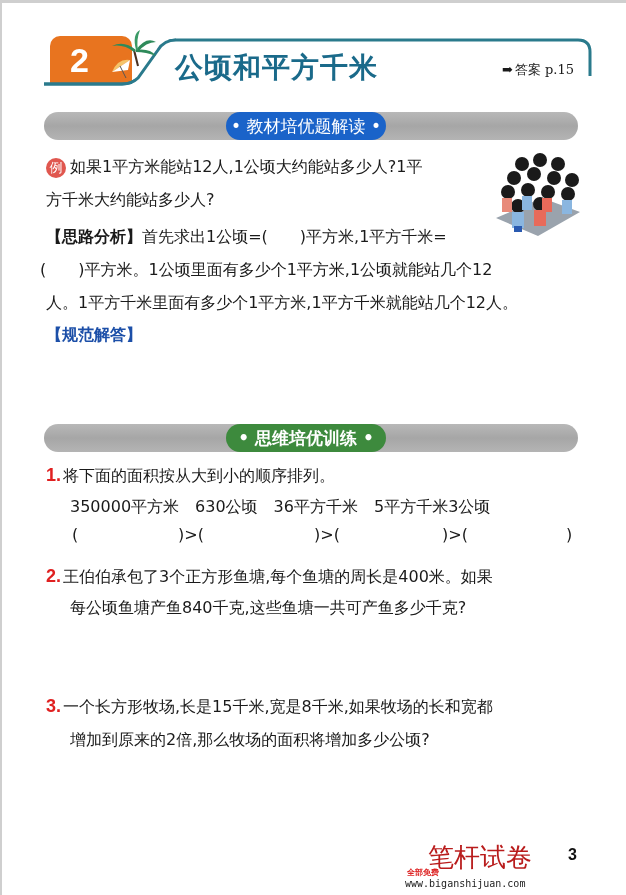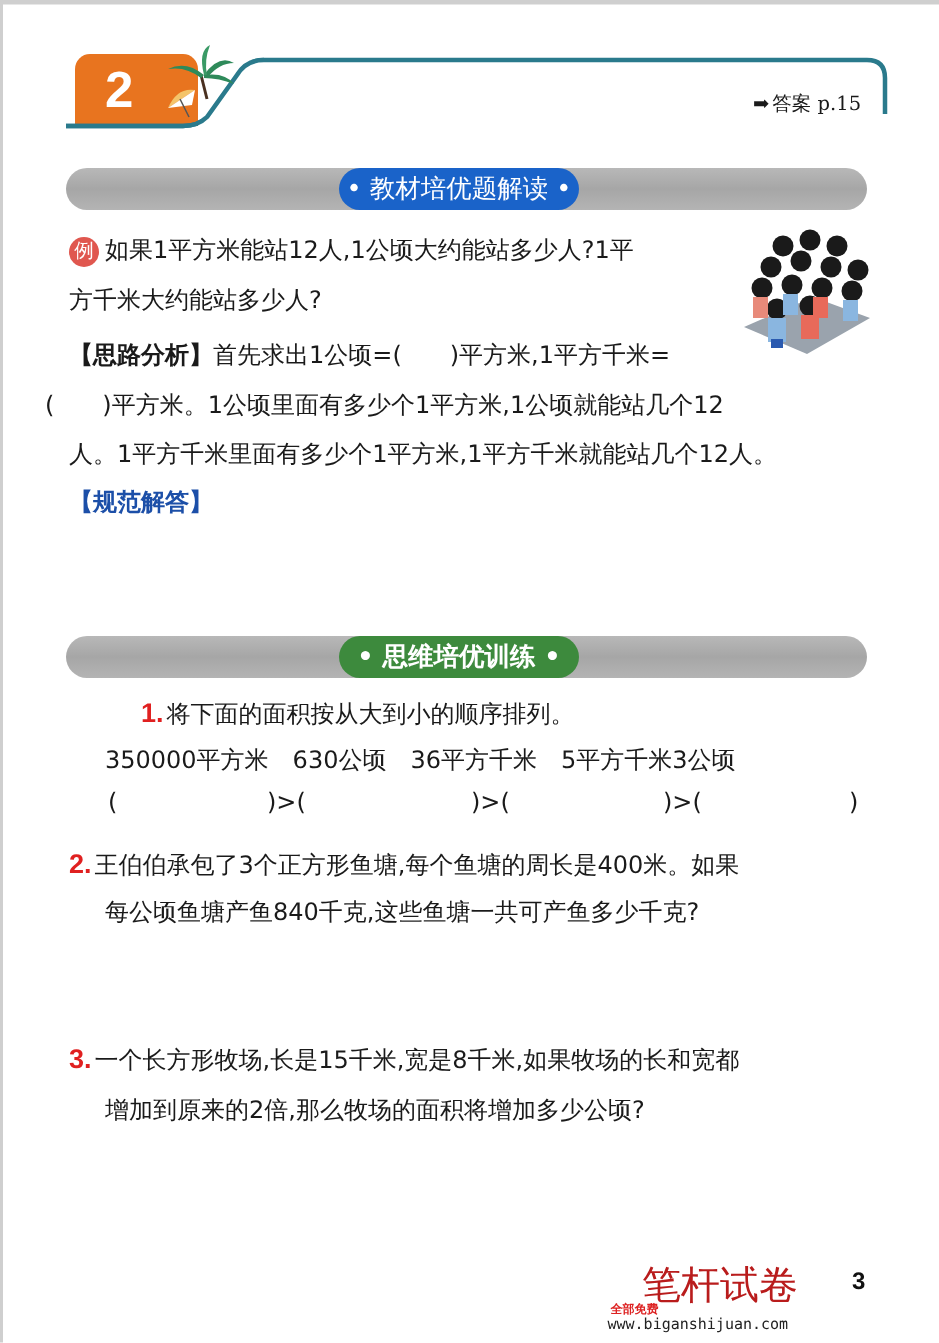--- a/index.html
+++ b/index.html
@@ -89,20 +89,21 @@
       <path d="M136 50 Q132 34 140 30 Q136 40 138 50 Z" fill="#3a9a66"></path>
       <path d="M136 50 Q150 48 156 56 Q146 52 136 52 Z" fill="#2e8a5a"></path>
     </g>
 
     <g>
       <path d="M112 72 Q118 58 130 60 Z" fill="#f4c46a"></path>
       <path d="M112 72 L130 60 L128 70 Z" fill="#ffffff"></path>
       <line x1="120" y1="66" x2="126" y2="78" stroke="#555" stroke-width="1"></line>
     </g>
   </svg>
+  <div class="chap-title">公顷和平方千米</div>
   <div class="answer-ref">
     <span class="arrow">➡</span><span>答案 p.15</span>
   </div>
 </div>
 
 <div class="banner" style="top:112px;">
   <div class="banner-pill pill-blue" style="left:182px; width:160px;">• 教材培优题解读 •</div>
 </div>
 
 <div class="text" style="left:46px; top:156px;">
@@ -134,29 +135,29 @@
     <rect x="70" y="50" width="10" height="14" fill="#8ab6e0"></rect>
     <rect x="20" y="62" width="12" height="16" fill="#8ab6e0"></rect>
     <rect x="42" y="60" width="12" height="16" fill="#e86a5a"></rect>
     <rect x="22" y="76" width="8" height="6" fill="#2a5ab0"></rect>
   </g>
 </svg>
 
 <div class="text" style="left:46px; top:226px;">
   <span class="bold">【思路分析】</span><span>首先求出1公顷=(　　)平方米,1平方千米=</span>
 </div>
-<div class="text" style="left:30px; top:259px;">(　　)平方米。1公顷里面有多少个1平方米,1公顷就能站几个12</div>
+<div class="text" style="left:40px; top:259px;">(　　)平方米。1公顷里面有多少个1平方米,1公顷就能站几个12</div>
 <div class="text" style="left:46px; top:292px;">人。1平方千米里面有多少个1平方米,1平方千米就能站几个12人。</div>
 <div class="text blue-label" style="left:46px; top:324px;">【规范解答】</div>
 
 <div class="banner" style="top:424px;">
   <div class="banner-pill pill-green" style="left:182px; width:160px;font-weight:bold;">• 思维培优训练 •</div>
 </div>
 
-<div class="text" style="left:46px; top:464px;margin-left:48px;">
+<div class="text" style="left:46px; top:464px;">
   <span class="qnum">1.</span><span>将下面的面积按从大到小的顺序排列。</span>
 </div>
 <div class="text" style="left:70px; top:496px;">350000平方米　630公顷　36平方千米　5平方千米3公顷</div>
 <div class="blank-row">
   <span style="left:0px;">(</span>
   <span style="left:106px;">)&gt;(</span>
   <span style="left:242px;">)&gt;(</span>
   <span style="left:370px;">)&gt;(</span>
   <span style="left:494px;">)</span>
 </div>

